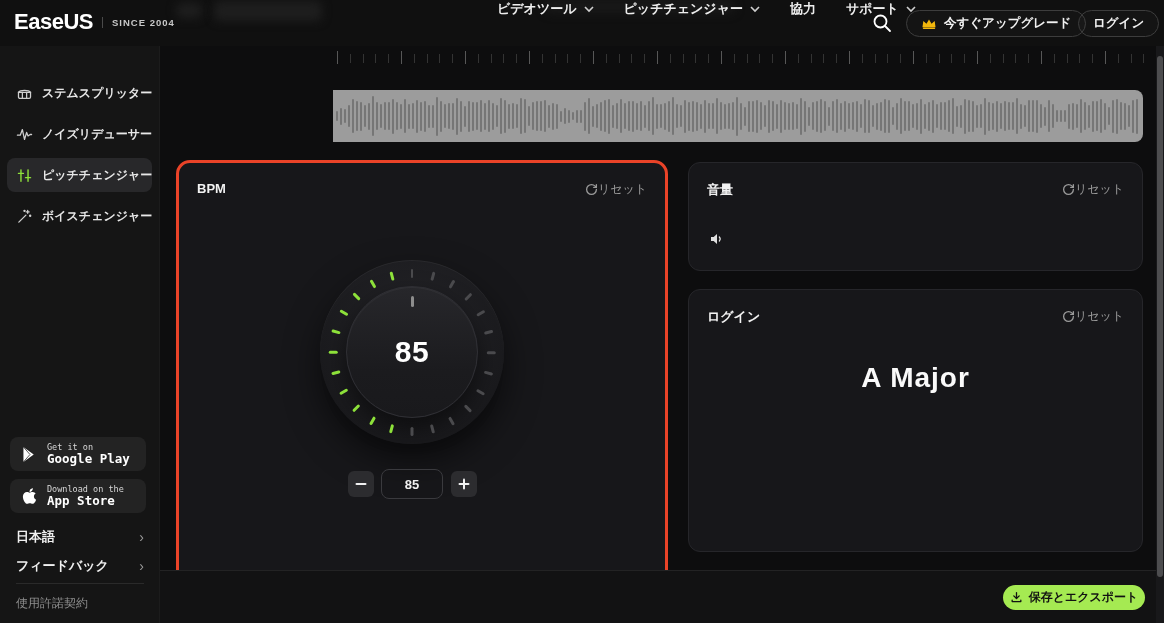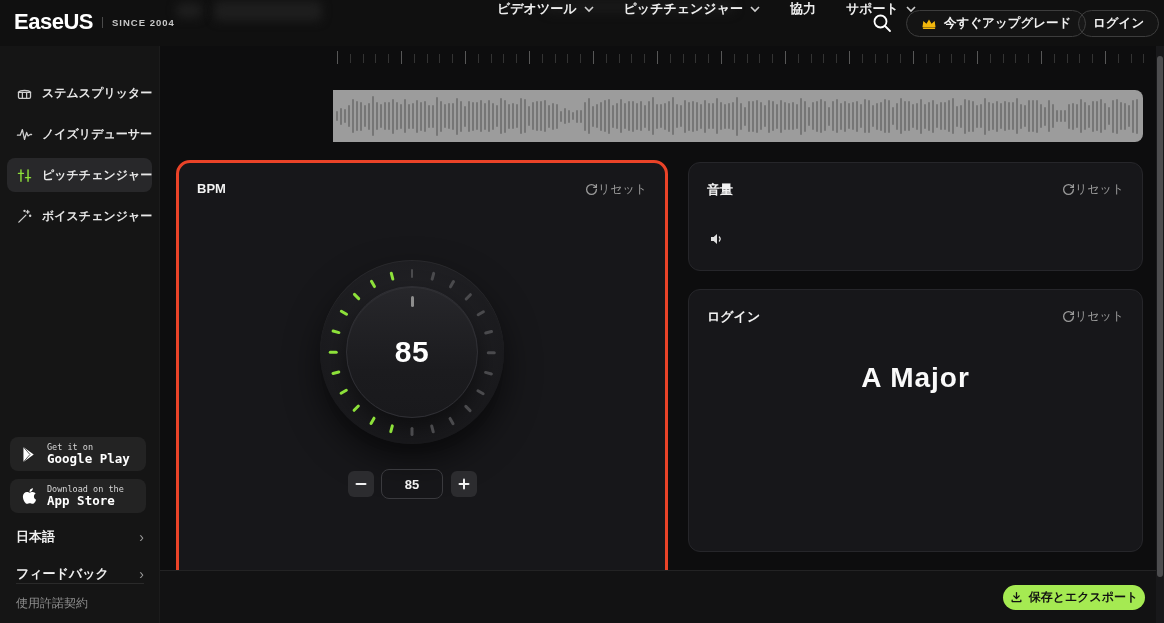--- a/index.html
+++ b/index.html
@@ -36,21 +36,21 @@
     gap:8px;padding-left:12px;cursor:pointer;}
   .store-badge .bic{color:#fff;width:17px;display:flex;}
   .store-badge .t1{font-family:"DejaVu Sans Mono",monospace;font-size:8.5px;color:#d8d8d8;line-height:10px;}
   .store-badge .t2{font-family:"DejaVu Sans Mono",monospace;font-size:12.5px;font-weight:bold;color:#fff;line-height:14px;}
   .badge-gp{top:391px;}
   .badge-as{top:433px;}
   .side-link{position:absolute;left:0;width:160px;height:28px;display:flex;align-items:center;justify-content:space-between;
     padding:0 16px;color:#f0f0f0;font-size:13px;font-weight:bold;cursor:pointer;}
   .side-link .chev{color:#9a9a9a;font-size:14px;font-weight:normal;}
   .link-1{top:477px;}
-  .link-2{top:506px;margin-top:8px;}
+  .link-2{top:506px;}
   .side-divider{position:absolute;left:16px;top:537px;width:128px;border-top:1px solid #2a2a2a;}
   .legal{position:absolute;left:16px;top:549px;color:#8f8f8f;font-size:12px;cursor:pointer;}
 
   
   .main{position:absolute;left:160px;top:46px;width:1004px;height:577px;background:#0d0d0e;}
   .ruler{position:absolute;left:177px;top:4px;height:14px;width:815px;}
   .ruler .tick{position:absolute;width:1px;background:#333;}
   .ruler .tick.major{background:#575757;}
 
   .track-label{position:absolute;left:16px;top:44px;width:157px;height:52px;background:#1d1d1f;border-radius:8px 0 0 8px;

